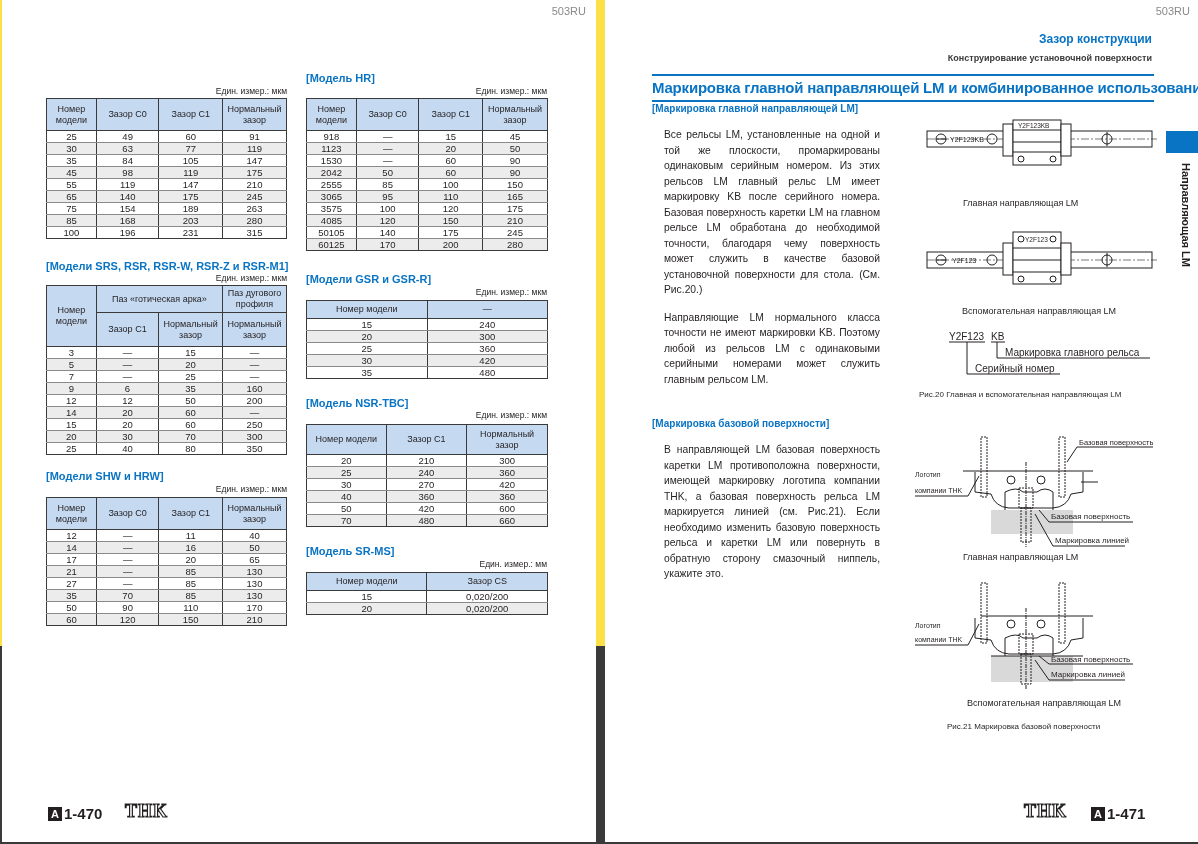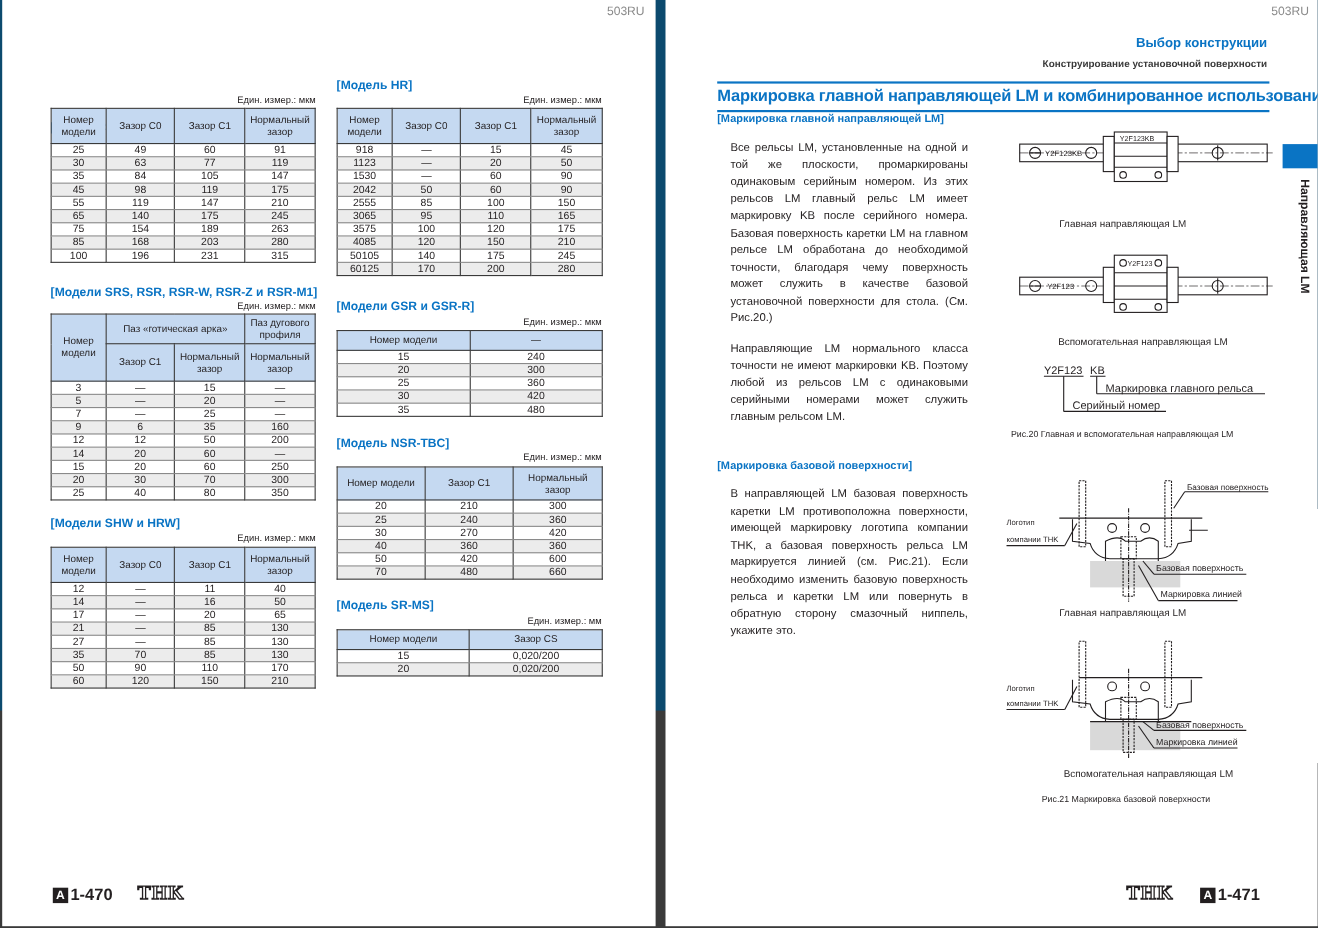--- a/index.html
+++ b/index.html
@@ -1,18 +1,18 @@
 <!DOCTYPE html>
 <html><head>
 <meta charset="utf-8">
 <style>
   * { box-sizing: border-box; margin: 0; padding: 0; }
   html, body { width: 1198px; height: 844px; overflow: hidden; background: #3a3a3a; }
   body { font-family: "Liberation Sans", sans-serif; color: #231f20; position: relative; }
-  .viewer { position: absolute; left: 0; top: 0; width: 1198px; height: 646px; background: #0c4a6e; }
+  .viewer { position: absolute; left: 0; top: 0; width: 1198px; height: 646px; background: #fde047; }
   .page { position: absolute; top: 0; height: 842px; background: #fff; overflow: hidden; }
   .page.left { left: 2px; width: 594px; }
   .page.right { left: 605px; width: 593px; }
   .doc-code { position: absolute; top: 5px; font-size: 11px; color: #8a8a8a; }
   .page.left .doc-code { right: 10px; }
   .page.right .doc-code { right: 8px; }
 
   .sec-title { position: absolute; font-size: 11px; font-weight: bold; color: #0a74c4; white-space: nowrap; }
   .unit { position: absolute; font-size: 8.5px; color: #231f20; text-align: right; white-space: nowrap; }
 
@@ -430,21 +430,21 @@
 
     <div class="footer-pn" style="left:46px;">
       <span class="a-box">A</span>
       <span>1-470</span>
     </div>
     <div class="thk-logo" style="left:123px;">THK</div>
   </div>
 
   <div class="page right">
     <div class="doc-code">503RU</div>
-    <div class="hdr1">Выбор конструкции</div>
+    <div class="hdr1">Зазор конструкции</div>
     <div class="hdr2">Конструирование установочной поверхности</div>
     <div class="main-title">Маркировка главной направляющей LM и комбинированное использование</div>
 
     <div class="side-tab"></div>
     <div class="side-label">Направляющая LM</div>
 
     <div class="sub-title" style="top:103px;">[Маркировка главной направляющей LM]</div>
     <div class="body-text" style="top:115px;">
       <p>Все рельсы LM, установленные на одной и той же плоскости, промаркированы одинаковым серийным номером. Из этих рельсов LM главный рельс LM имеет маркировку KB после серийного номера. Базовая поверхность каретки LM на главном рельсе LM обработана до необходимой точности, благодаря чему поверхность может служить в качестве базовой установочной поверхности для стола. (См. Рис.20.)</p>
       <p>Направляющие LM нормального класса точности не имеют маркировки KB. Поэтому любой из рельсов LM с одинаковыми серийными номерами может служить главным рельсом LM.</p>

